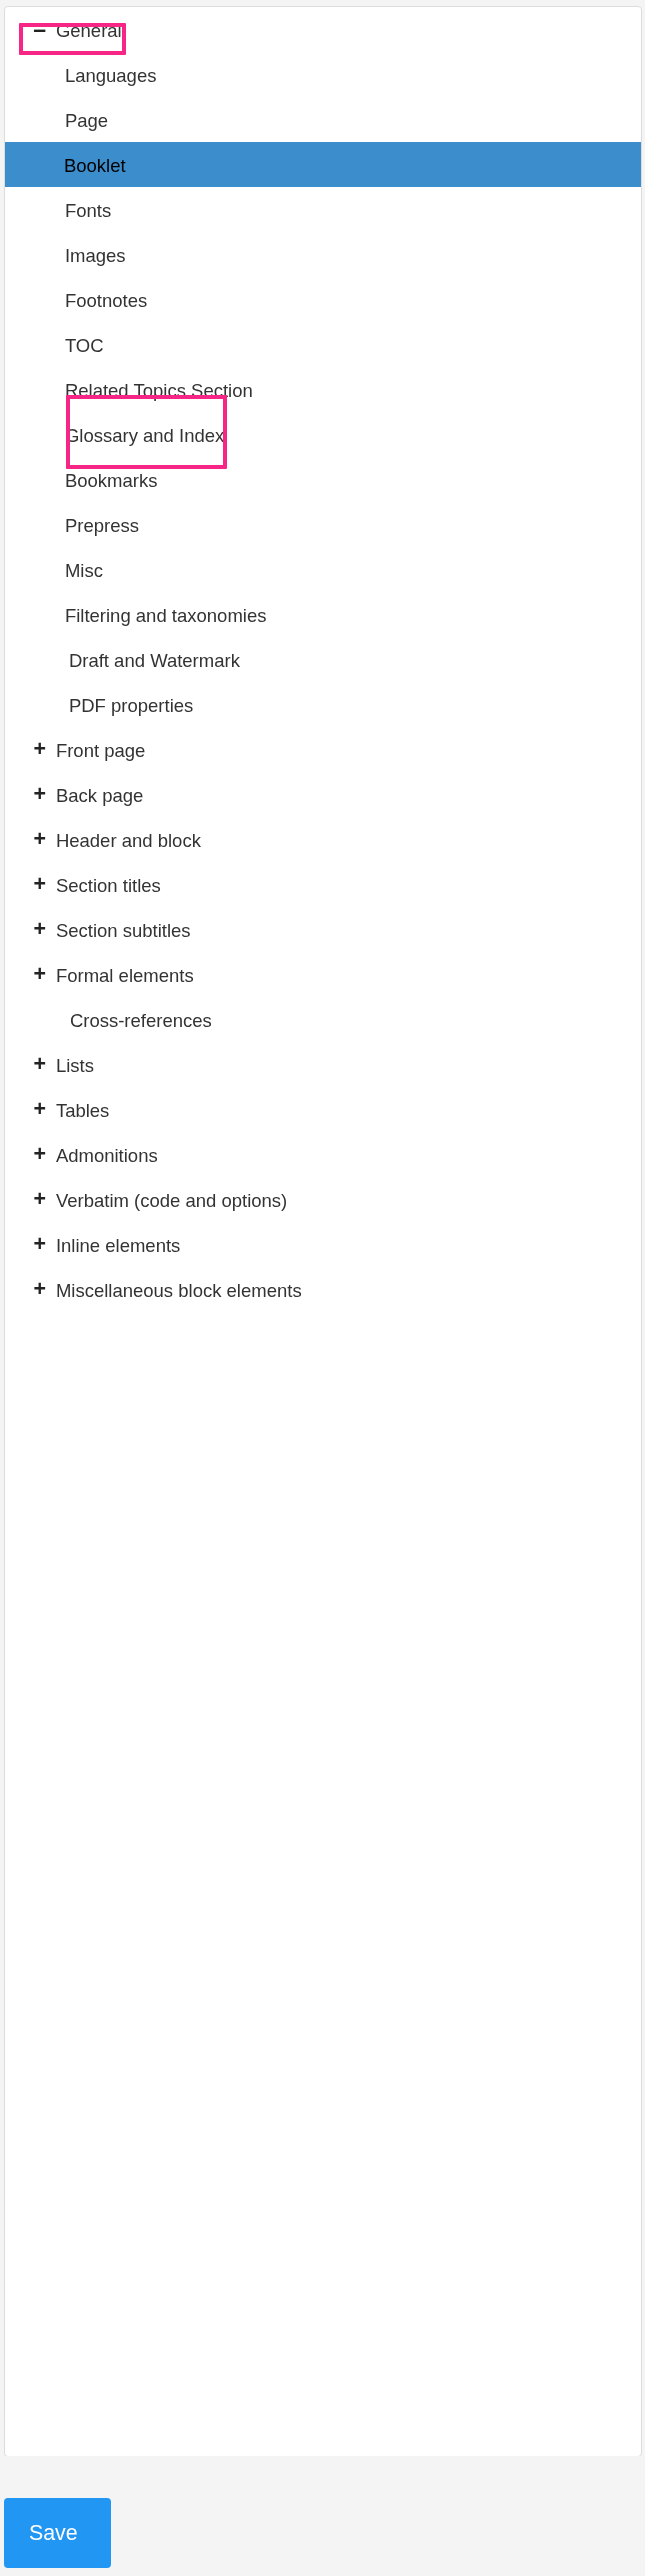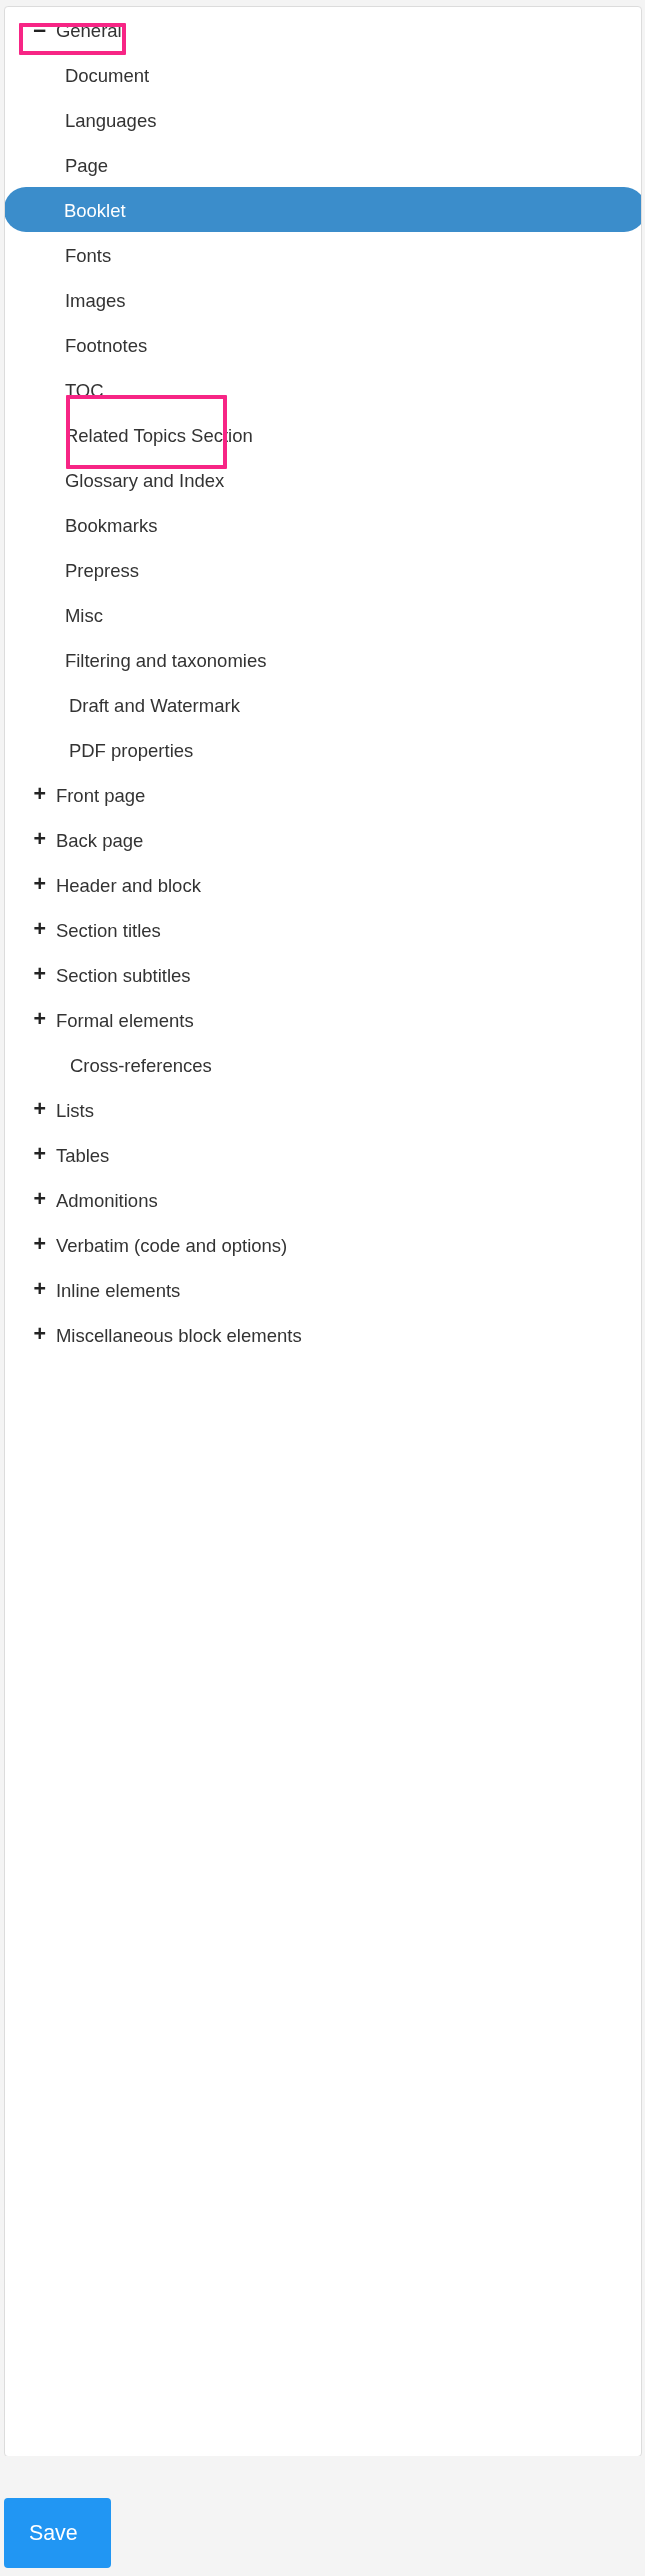--- a/index.html
+++ b/index.html
@@ -79,24 +79,23 @@
 
   
   .level-child .nav-label { padding-left: 60px; }
 
   
   .level-child-deep .nav-label { padding-left: 64px; }
 
   
   .nav-item.selected {
     background: #3b8dcb;
-    color: #ffffff;
+    color: #000000;
     width: 642px;
     margin-left: -1px;
-    border-radius: 22px;
   }
 
   
   .annot-box {
     position: absolute;
     border: 4.9px solid #f72585;
     border-radius: 1px;
     box-sizing: border-box;
     pointer-events: none;
     z-index: 20;
@@ -130,21 +129,20 @@
     cursor: pointer;
     box-sizing: border-box;
   }
 </style>
 </head>
 <body>
 
 <div id="settings-panel">
   <ul id="nav-tree">
       <li class="nav-item level-top"><span class="toggle minus-glyph">–</span><span class="nav-label">General</span></li>
-      <li class="nav-item level-child"><span class="nav-label">Document</span></li>
       <li class="nav-item level-child"><span class="nav-label">Languages</span></li>
       <li class="nav-item level-child"><span class="nav-label">Page</span></li>
       <li class="nav-item level-child selected"><span class="nav-label">Booklet</span></li>
       <li class="nav-item level-child"><span class="nav-label">Fonts</span></li>
       <li class="nav-item level-child"><span class="nav-label">Images</span></li>
       <li class="nav-item level-child"><span class="nav-label">Footnotes</span></li>
       <li class="nav-item level-child"><span class="nav-label">TOC</span></li>
       <li class="nav-item level-child"><span class="nav-label">Related Topics Section</span></li>
       <li class="nav-item level-child"><span class="nav-label">Glossary and Index</span></li>
       <li class="nav-item level-child"><span class="nav-label">Bookmarks</span></li>

